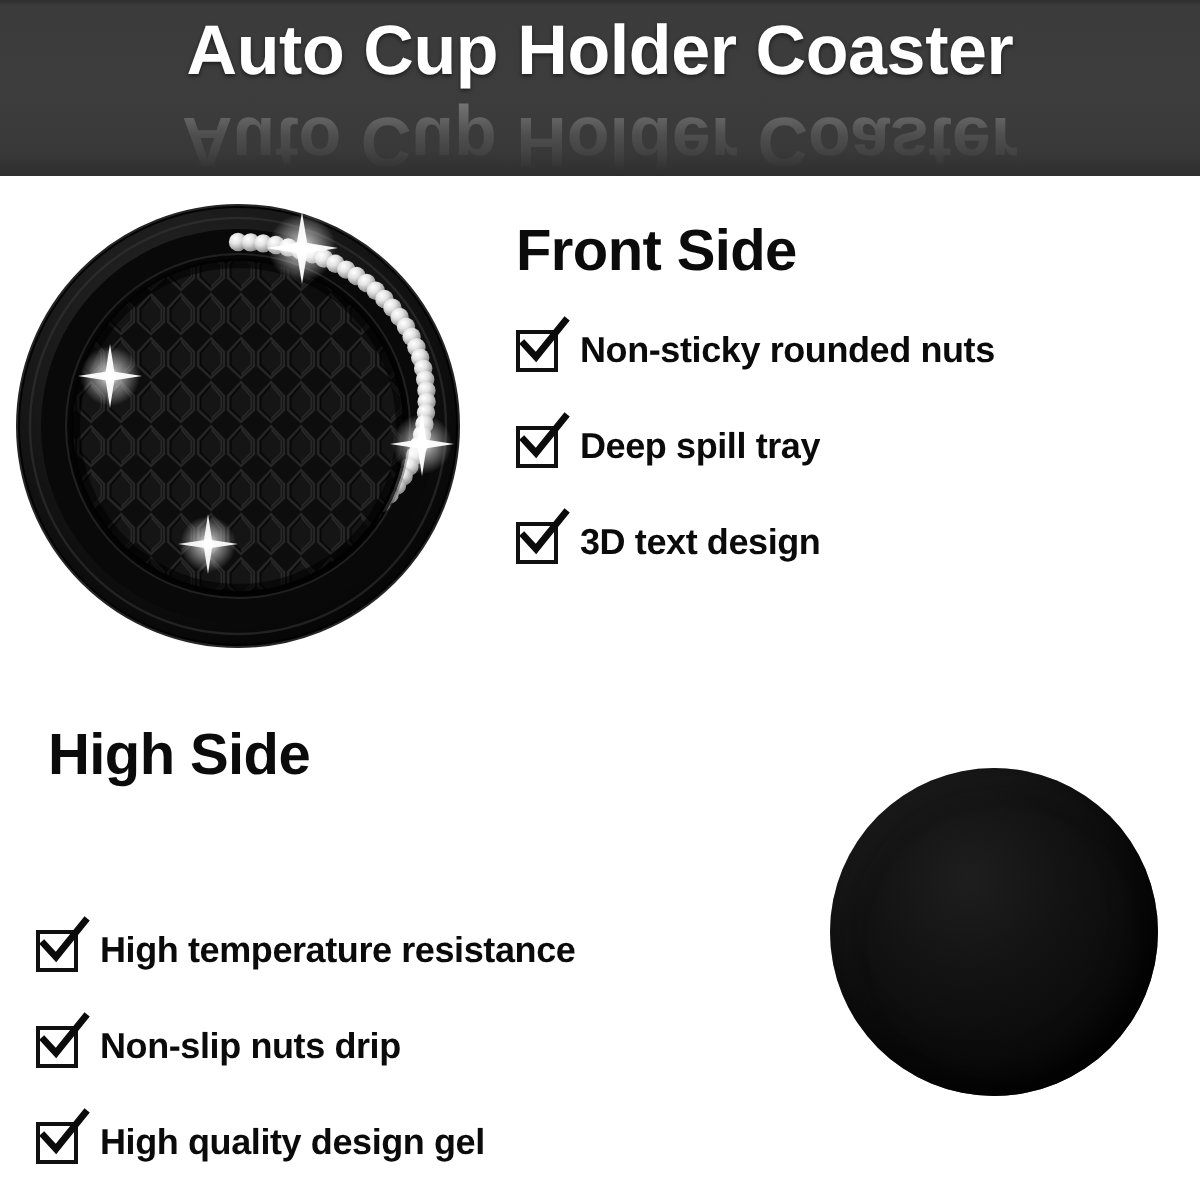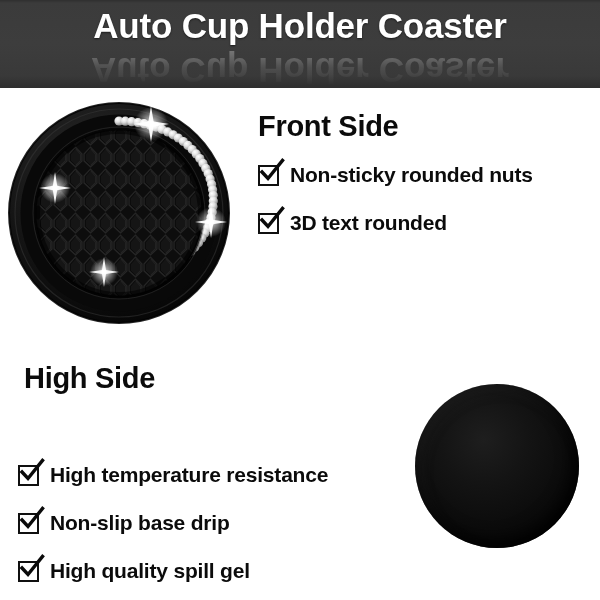--- a/index.html
+++ b/index.html
@@ -102,21 +102,21 @@
   }
   .check-icon svg {
     position: absolute;
     left: -2px;
     top: -8px;
     width: 27px;
     height: 27px;
     overflow: visible;
   }
   .feature-text {
-    font-size: 21px;
+    font-size: 18px;
     font-weight: bold;
     color: #0b0b0b;
     letter-spacing: -0.2px;
     line-height: 26px;
   }
 
   
   #coaster-front {
     position: absolute;
     left: 8px;
@@ -322,48 +322,56 @@
         </svg>
       </span>
       <span class="feature-text">Non-sticky rounded nuts</span>
     </li>
     <li class="feature-item">
       <span class="check-icon">
         <svg viewBox="0 0 27 27" xmlns="http://www.w3.org/2000/svg">
           <path d="M4 13 L10 19.5 L24.5 1.5" fill="none" stroke="#0b0b0b" stroke-width="3.4" stroke-linecap="square" stroke-linejoin="miter"></path>
         </svg>
       </span>
-      <span class="feature-text">3D text rounded</span>
+      <span class="feature-text">Deep spill tray</span>
+    </li>
+    <li class="feature-item">
+      <span class="check-icon">
+        <svg viewBox="0 0 27 27" xmlns="http://www.w3.org/2000/svg">
+          <path d="M4 13 L10 19.5 L24.5 1.5" fill="none" stroke="#0b0b0b" stroke-width="3.4" stroke-linecap="square" stroke-linejoin="miter"></path>
+        </svg>
+      </span>
+      <span class="feature-text">3D text design</span>
     </li>
   </ul>
 
   <div class="heading" id="back-heading">High Side</div>
 
   <ul class="feature-list" id="back-list">
     <li class="feature-item">
       <span class="check-icon">
         <svg viewBox="0 0 27 27" xmlns="http://www.w3.org/2000/svg">
           <path d="M4 13 L10 19.5 L24.5 1.5" fill="none" stroke="#0b0b0b" stroke-width="3.4" stroke-linecap="square" stroke-linejoin="miter"></path>
         </svg>
       </span>
       <span class="feature-text">High temperature resistance</span>
     </li>
     <li class="feature-item">
       <span class="check-icon">
         <svg viewBox="0 0 27 27" xmlns="http://www.w3.org/2000/svg">
           <path d="M4 13 L10 19.5 L24.5 1.5" fill="none" stroke="#0b0b0b" stroke-width="3.4" stroke-linecap="square" stroke-linejoin="miter"></path>
         </svg>
       </span>
-      <span class="feature-text">Non-slip base drip</span>
-    </li>
-    <li class="feature-item">
-      <span class="check-icon">
-        <svg viewBox="0 0 27 27" xmlns="http://www.w3.org/2000/svg">
-          <path d="M4 13 L10 19.5 L24.5 1.5" fill="none" stroke="#0b0b0b" stroke-width="3.4" stroke-linecap="square" stroke-linejoin="miter"></path>
-        </svg>
-      </span>
-      <span class="feature-text">High quality spill gel</span>
+      <span class="feature-text">Non-slip nuts drip</span>
+    </li>
+    <li class="feature-item">
+      <span class="check-icon">
+        <svg viewBox="0 0 27 27" xmlns="http://www.w3.org/2000/svg">
+          <path d="M4 13 L10 19.5 L24.5 1.5" fill="none" stroke="#0b0b0b" stroke-width="3.4" stroke-linecap="square" stroke-linejoin="miter"></path>
+        </svg>
+      </span>
+      <span class="feature-text">High quality design gel</span>
     </li>
   </ul>
 
   <div id="coaster-back"></div>
 
 </div>
 
 </body></html>

